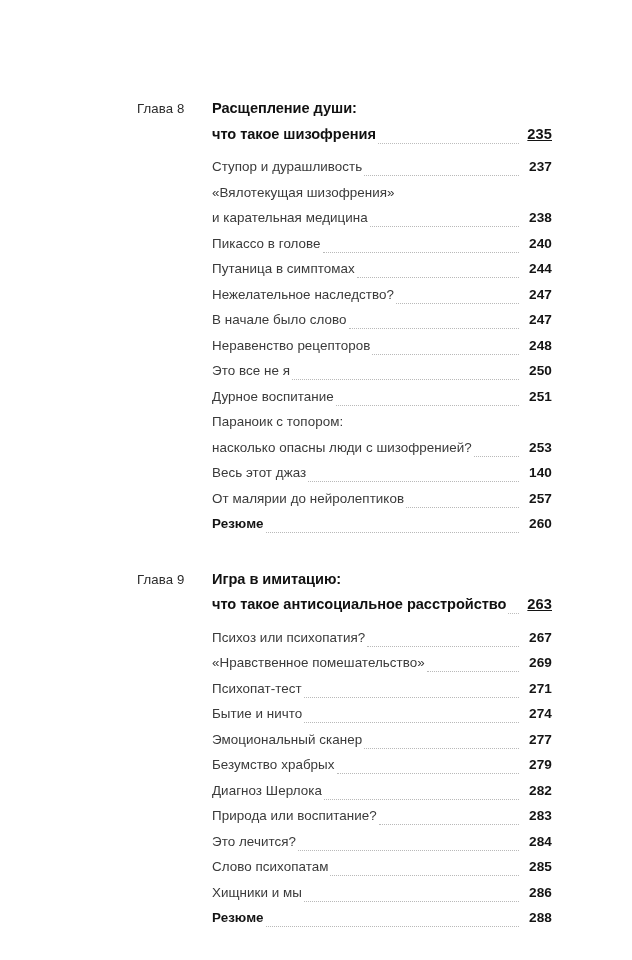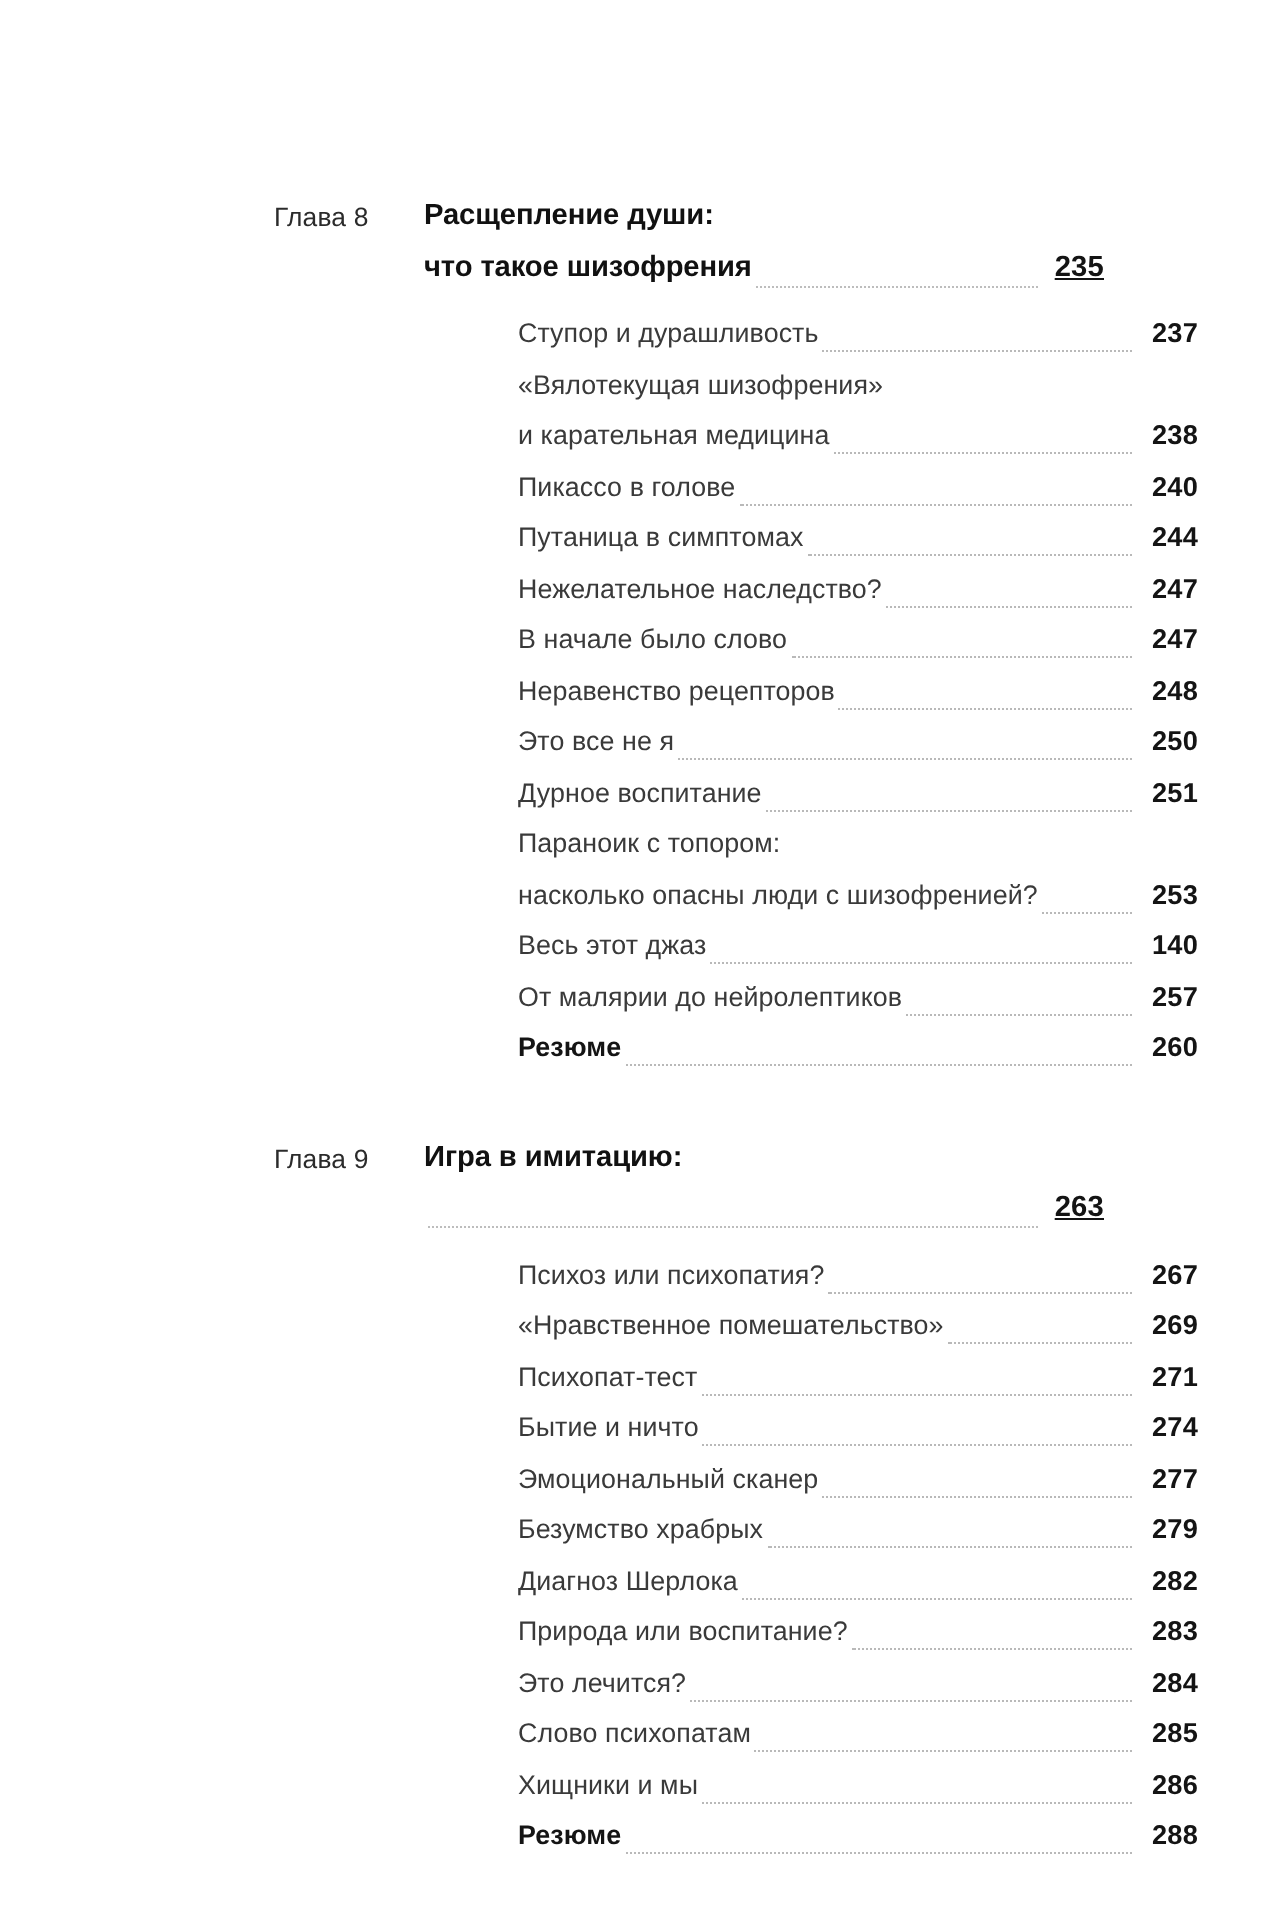--- a/index.html
+++ b/index.html
@@ -110,21 +110,21 @@
     letter-spacing: -0.05px;
   }
   .chapter-title-col .pageno { font-size: 14.6px; text-decoration: underline; }
   .chapter-title-col .leader::after { border-bottom-color: #bdbdbd; }
 
   
   .entries {
     margin-left: 75px;
     margin-top: 7px;
   }
-  .entries .toc-line { line-height: 25.5px; margin-left: 47px; }
+  .entries .toc-line { line-height: 25.5px; }
   .entries .toc-text {
     font-size: 13.4px;
     font-weight: normal;
     color: #3a3a3a;
     letter-spacing: 0.05px;
   }
   .entries .pageno { font-size: 13.6px; }
 
   .entries .toc-line.is-bold .toc-text {
     font-weight: bold;
@@ -225,20 +225,21 @@
         </div>
       </section>
       <section class="chapter">
         <div class="chapter-head">
           <div class="chapter-label">Глава 9</div>
           <div class="chapter-title-col">
             <div class="toc-line is-bold no-leader">
               <span class="toc-text">Игра в имитацию:</span>
             </div>
             <div class="toc-line is-bold">
+              <span class="toc-text">что такое антисоциальное расстройство</span>
               <span class="leader"></span>
               <span class="pageno">263</span>
             </div>
           </div>
         </div>
         <div class="entries">
           <div class="toc-line">
             <span class="toc-text">Психоз или психопатия?</span>
             <span class="leader"></span>
             <span class="pageno">267</span>

